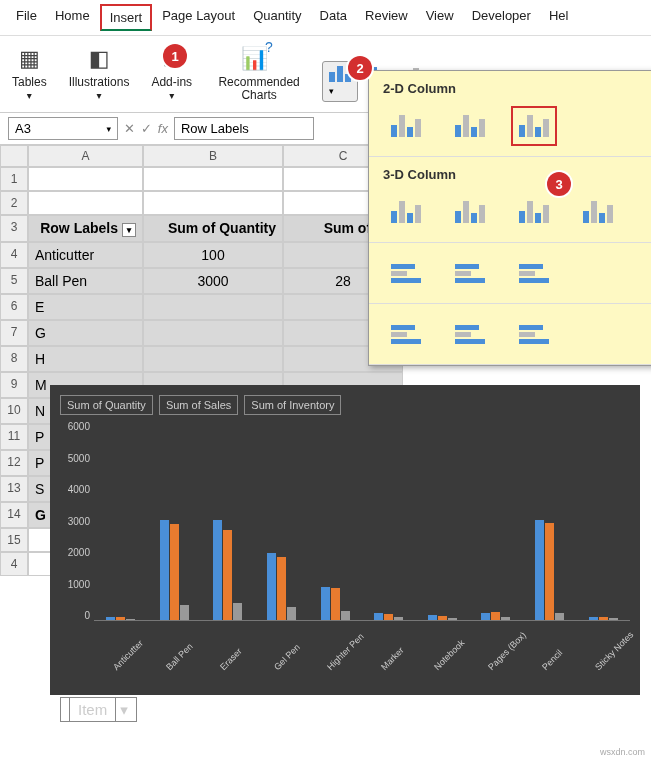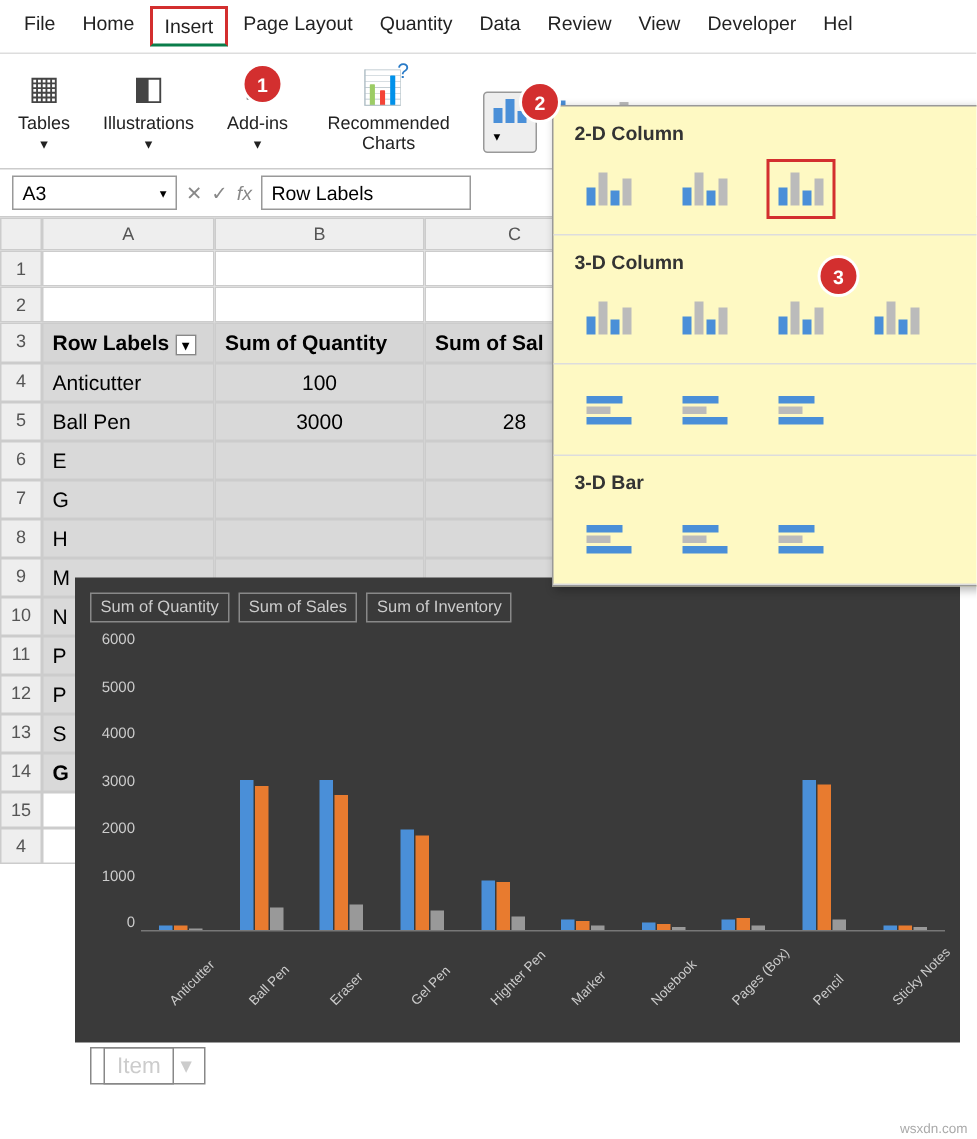--- a/index.html
+++ b/index.html
@@ -30,21 +30,21 @@
 .fx-label { font-style: italic; }
 .formula-input { border: 1px solid #999; padding: 3px 6px; flex: 0 0 140px; }
 
 
 .sheet { position: relative; }
 .colheads { display: grid; grid-template-columns: 28px 115px 140px 120px; background: #eee; }
 .colheads div { border: 1px solid #ccc; text-align: center; padding: 3px 0; font-size: 12px; color: #555; }
 .rowblock { display: grid; grid-template-columns: 28px 115px 140px 120px; }
 .rowblock .rh { border: 1px solid #ccc; background: #eee; text-align: center; font-size: 12px; color: #555; padding: 4px 0; }
 .rowblock .cell { border: 1px solid #ccc; padding: 4px 6px; font-size: 14px; background: #fff; }
-.rowblock .hdrcell { font-weight: bold; background: #d6d6d6; }
+.rowblock .hdrcell { font-weight: bold; background: #d6d6d6; text-align: right; }
 .rowblock .datacell { background: #d9d9d9; }
 .filter-caret { border: 1px solid #888; width: 14px; height: 14px; display: inline-flex; align-items: center; justify-content: center; font-size: 9px; margin-left: 4px; background: #fff; }
 
 
 .chart { position: absolute; left: 50px; top: 385px; width: 590px; height: 310px; background: #3a3a3a; color: #ccc; padding: 10px; }
 .chart-legend { display: flex; gap: 6px; margin-bottom: 6px; }
 .chart-legend div { border: 1px solid #888; padding: 3px 6px; font-size: 11px; background: #3a3a3a; }
 .chart-plot { position: relative; height: 230px; display: flex; }
 .yaxis { display: flex; flex-direction: column; justify-content: space-between; font-size: 10px; text-align: right; padding-right: 4px; width: 34px; height: 200px; }
 .bars { position: relative; flex: 1; height: 200px; border-bottom: 1px solid #777; display: flex; align-items: flex-end; justify-content: space-around; }
@@ -437,21 +437,20 @@
           <div class="chart-opt">
             <div class="mini-bar">
               <div style="width: 24px;"></div>
               <div class="g" style="width: 16px;"></div>
               <div style="width: 30px;"></div>
             </div>
           </div>
         </div>
       </div>
       <div class="section">
-        <div class="section-title">3-D Bar</div>
         <div class="chart-options">
           <div class="chart-opt">
             <div class="mini-bar">
               <div style="width: 24px;"></div>
               <div class="g" style="width: 16px;"></div>
               <div style="width: 30px;"></div>
             </div>
           </div>
           <div class="chart-opt">
             <div class="mini-bar">

